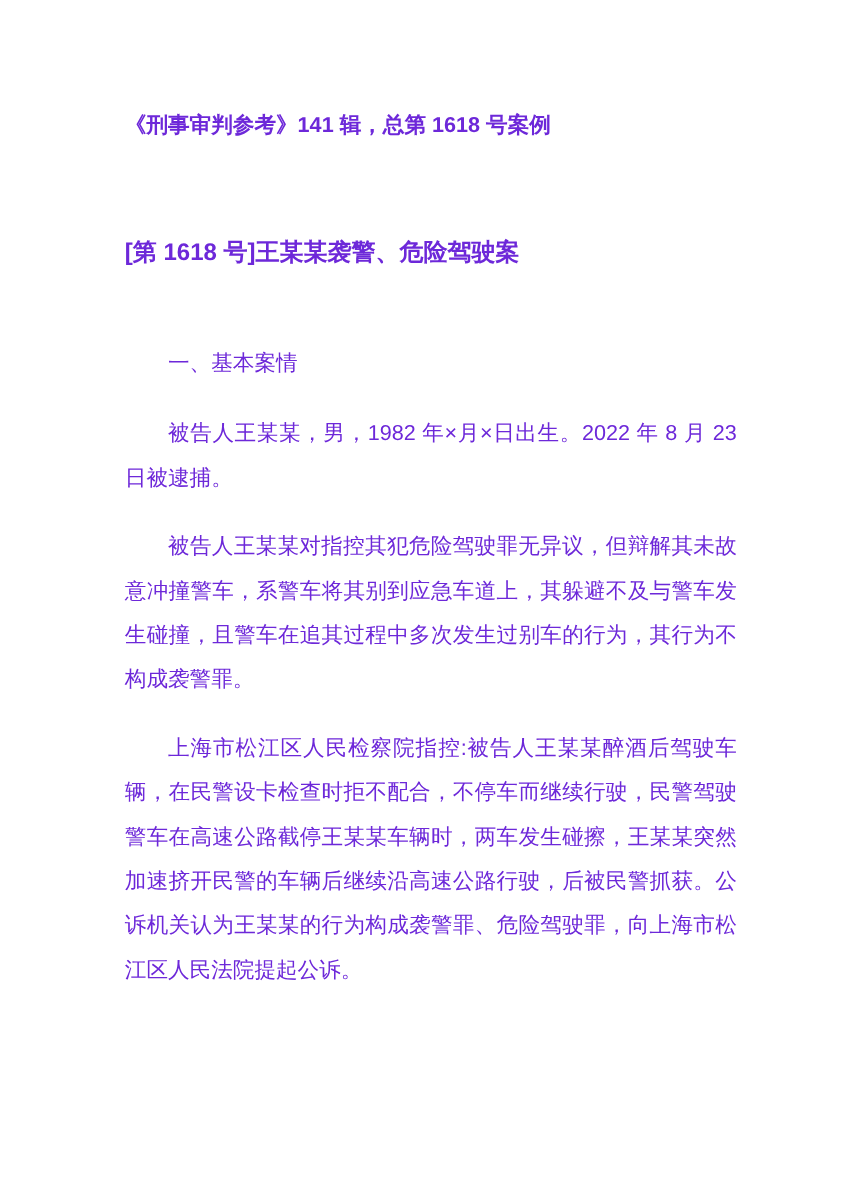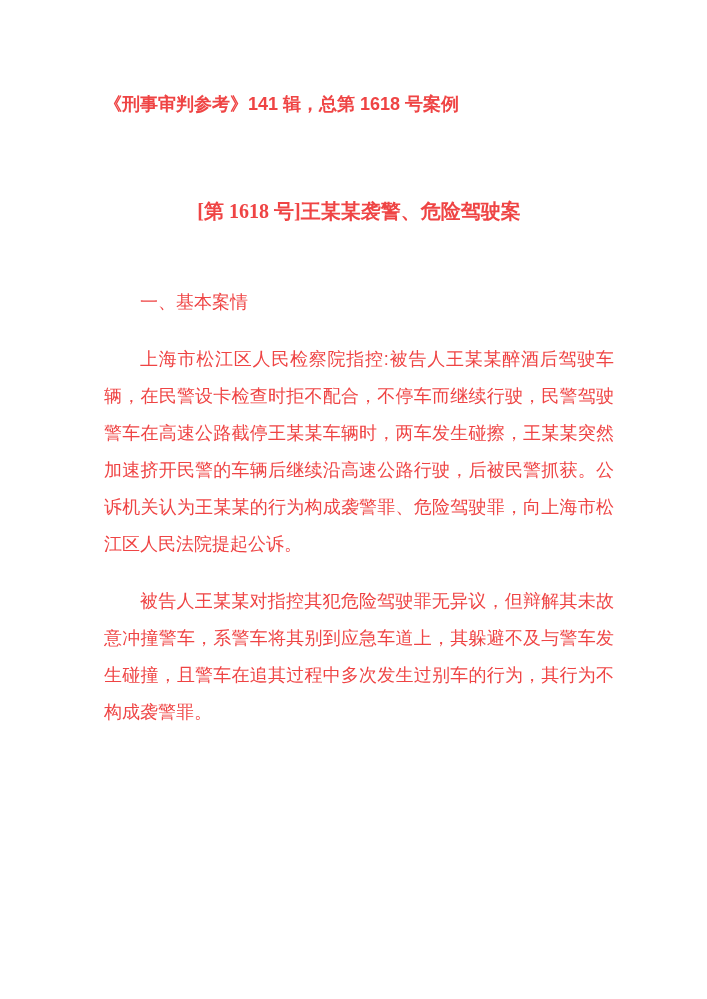--- a/index.html
+++ b/index.html
@@ -5,40 +5,39 @@
   html, body {
     margin: 0;
     padding: 0;
     background: #ffffff;
   }
   .page {
     position: relative;
     width: 707px;
     height: 999px;
     background: #ffffff;
-    color: #ef4444;
+    color: #6d28d9;
     font-family: "Liberation Sans", sans-serif;
     box-sizing: border-box;
     padding: 90px 93px 16px 104px;
     overflow: hidden;
   }
   .doc-header {
     font-size: 18px;
     font-weight: bold;
     line-height: 28px;
     text-align: left;
     white-space: nowrap;
   }
   .doc-title {
     margin-top: 73px;
     font-size: 20px;
     font-weight: bold;
     line-height: 40px;
-    text-align: center;
-    font-family: Liberation Serif, serif;
+    text-align: left;
   }
   .doc-subtitle {
     font-size: 20px;
     font-weight: bold;
     line-height: 40px;
     text-align: center;
   }
   .section-heading {
     margin-top: 53px;
     font-size: 18px;
@@ -62,17 +61,18 @@
 <body>
 
 <div class="page">
   <div class="doc-header">《刑事审判参考》141 辑，总第 1618 号案例</div>
 
   <div class="doc-title">[第 1618 号]王某某袭警、危险驾驶案</div>
 
 
   <div class="section-heading">一、基本案情</div>
 
+  <p class="para first">被告人王某某，男，1982 年×月×日出生。2022 年 8 月 23 日被逮捕。</p>
+
+  <p class="para">被告人王某某对指控其犯危险驾驶罪无异议，但辩解其未故意冲撞警车，系警车将其别到应急车道上，其躲避不及与警车发生碰撞，且警车在追其过程中多次发生过别车的行为，其行为不构成袭警罪。</p>
 
   <p class="para">上海市松江区人民检察院指控:被告人王某某醉酒后驾驶车辆，在民警设卡检查时拒不配合，不停车而继续行驶，民警驾驶警车在高速公路截停王某某车辆时，两车发生碰擦，王某某突然加速挤开民警的车辆后继续沿高速公路行驶，后被民警抓获。公诉机关认为王某某的行为构成袭警罪、危险驾驶罪，向上海市松江区人民法院提起公诉。</p>
-
-  <p class="para">被告人王某某对指控其犯危险驾驶罪无异议，但辩解其未故意冲撞警车，系警车将其别到应急车道上，其躲避不及与警车发生碰撞，且警车在追其过程中多次发生过别车的行为，其行为不构成袭警罪。</p>
 </div>
 
 </body></html>

